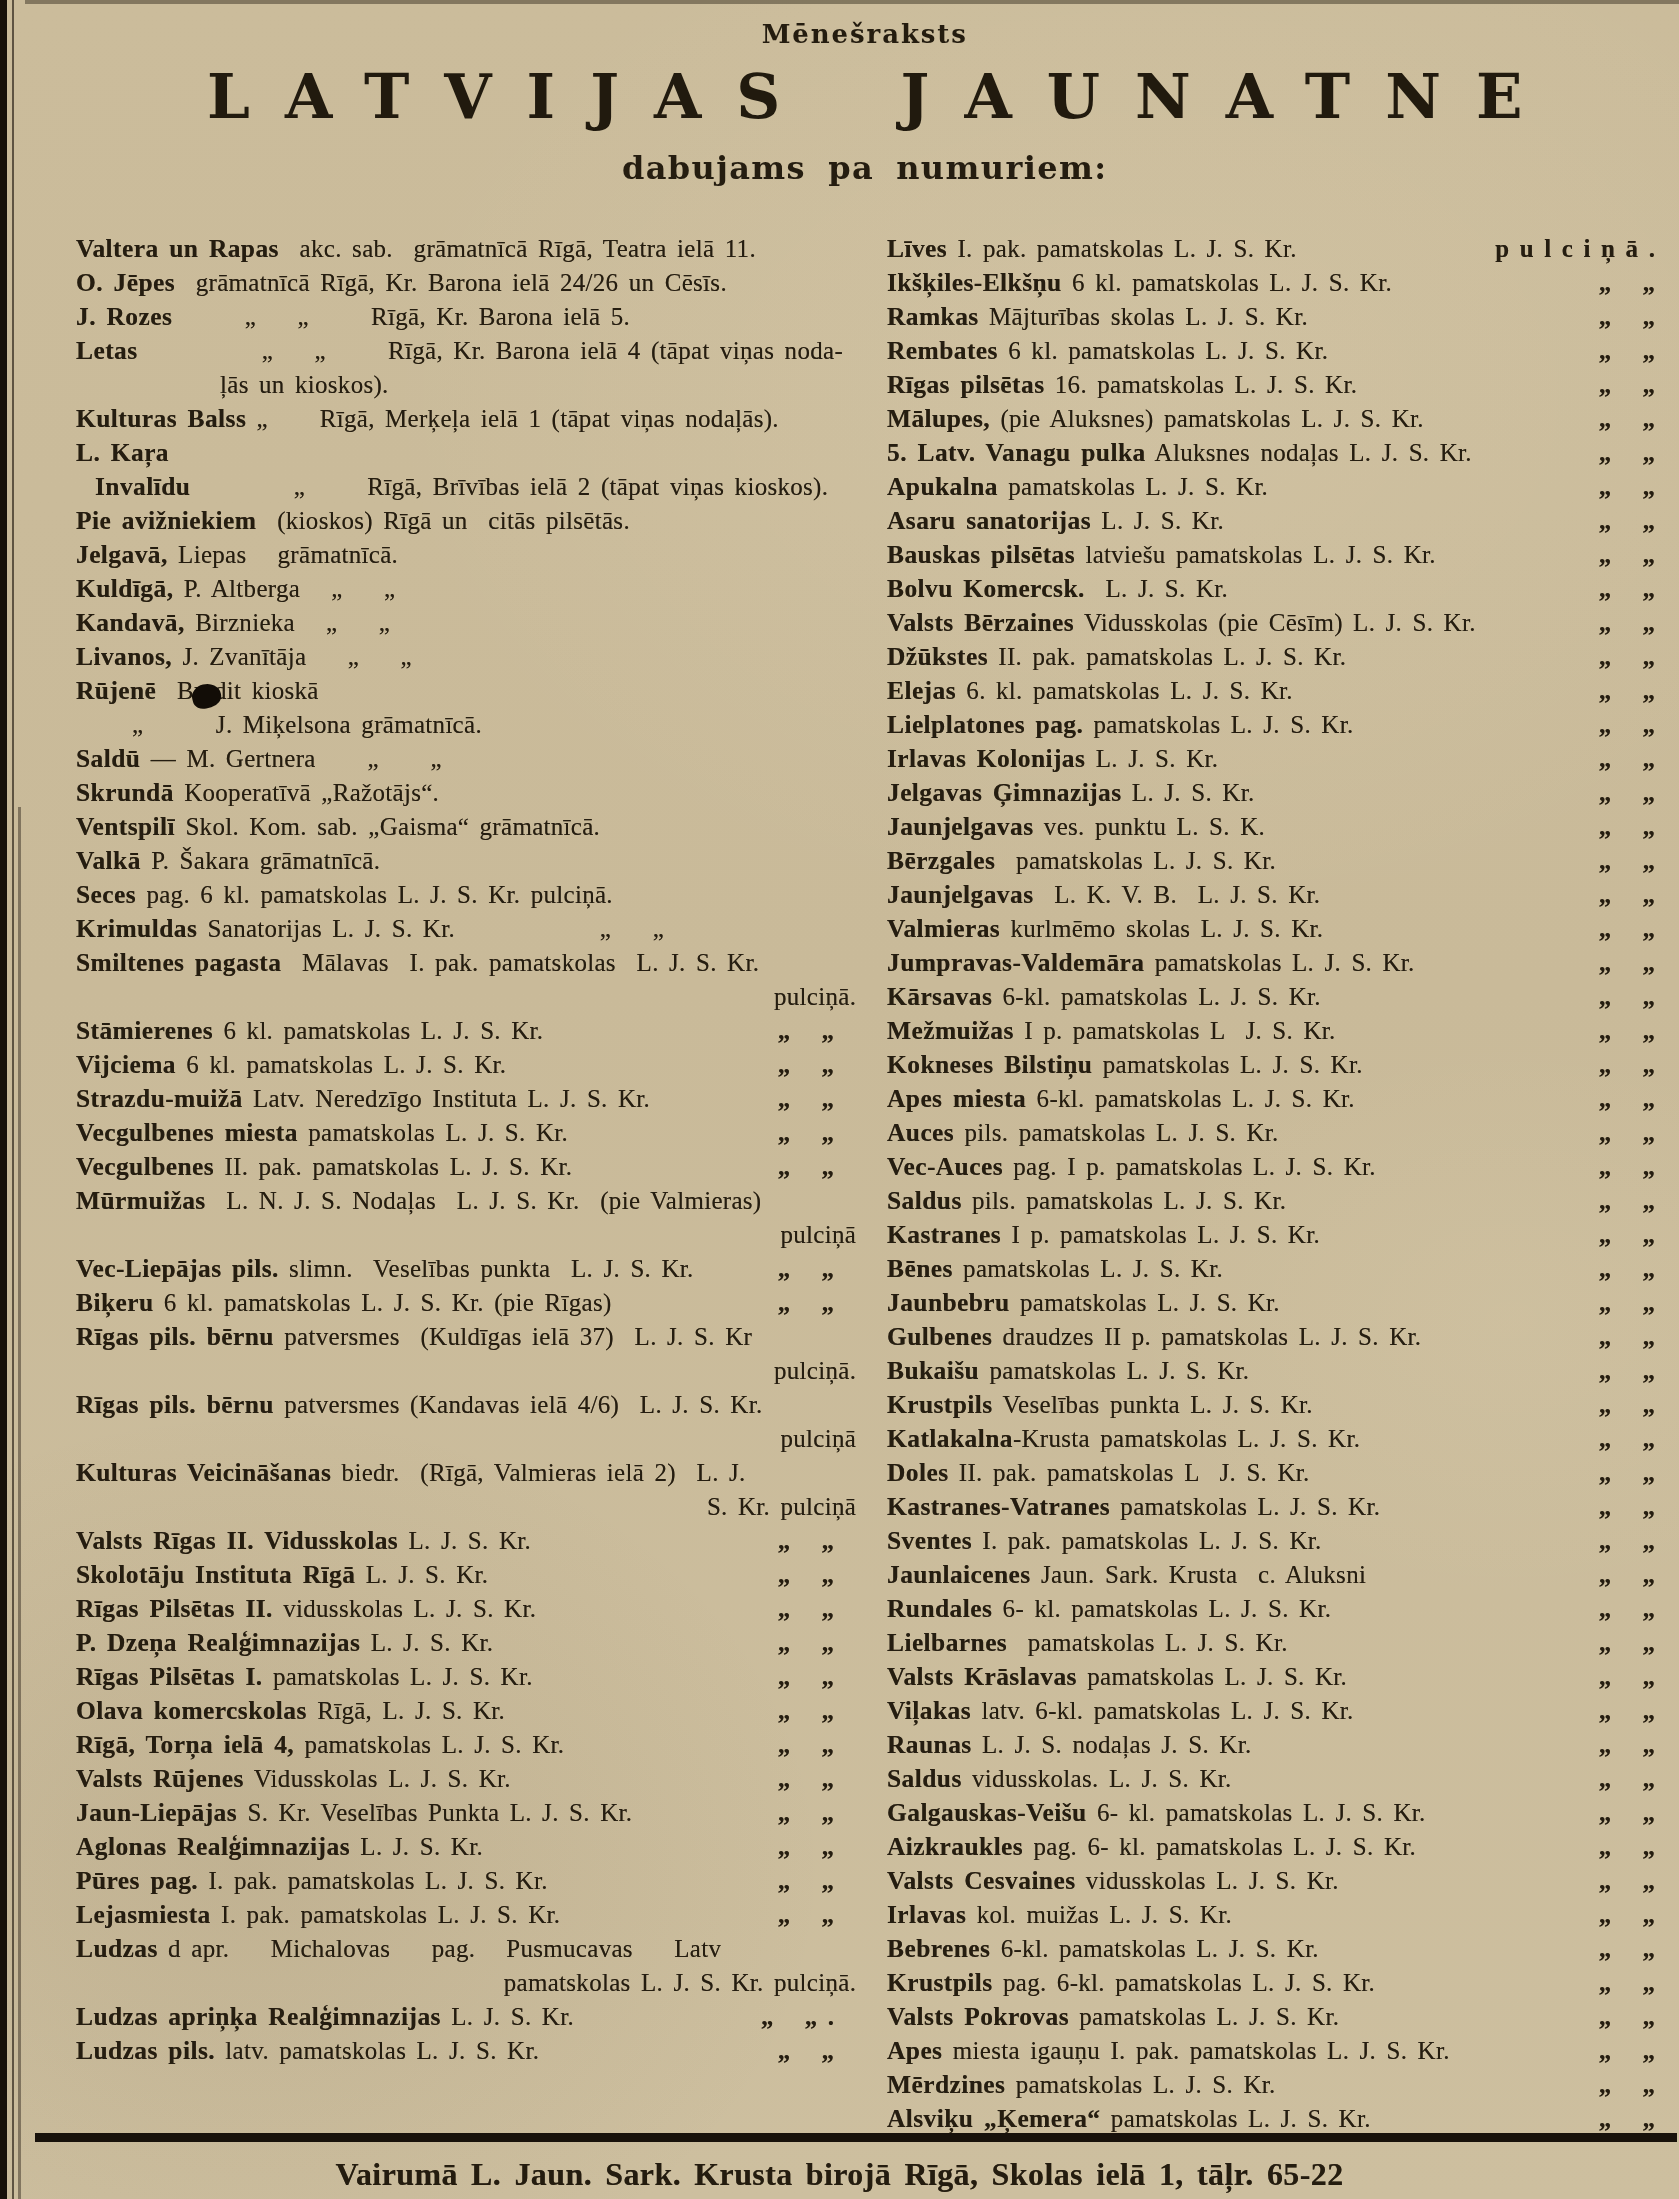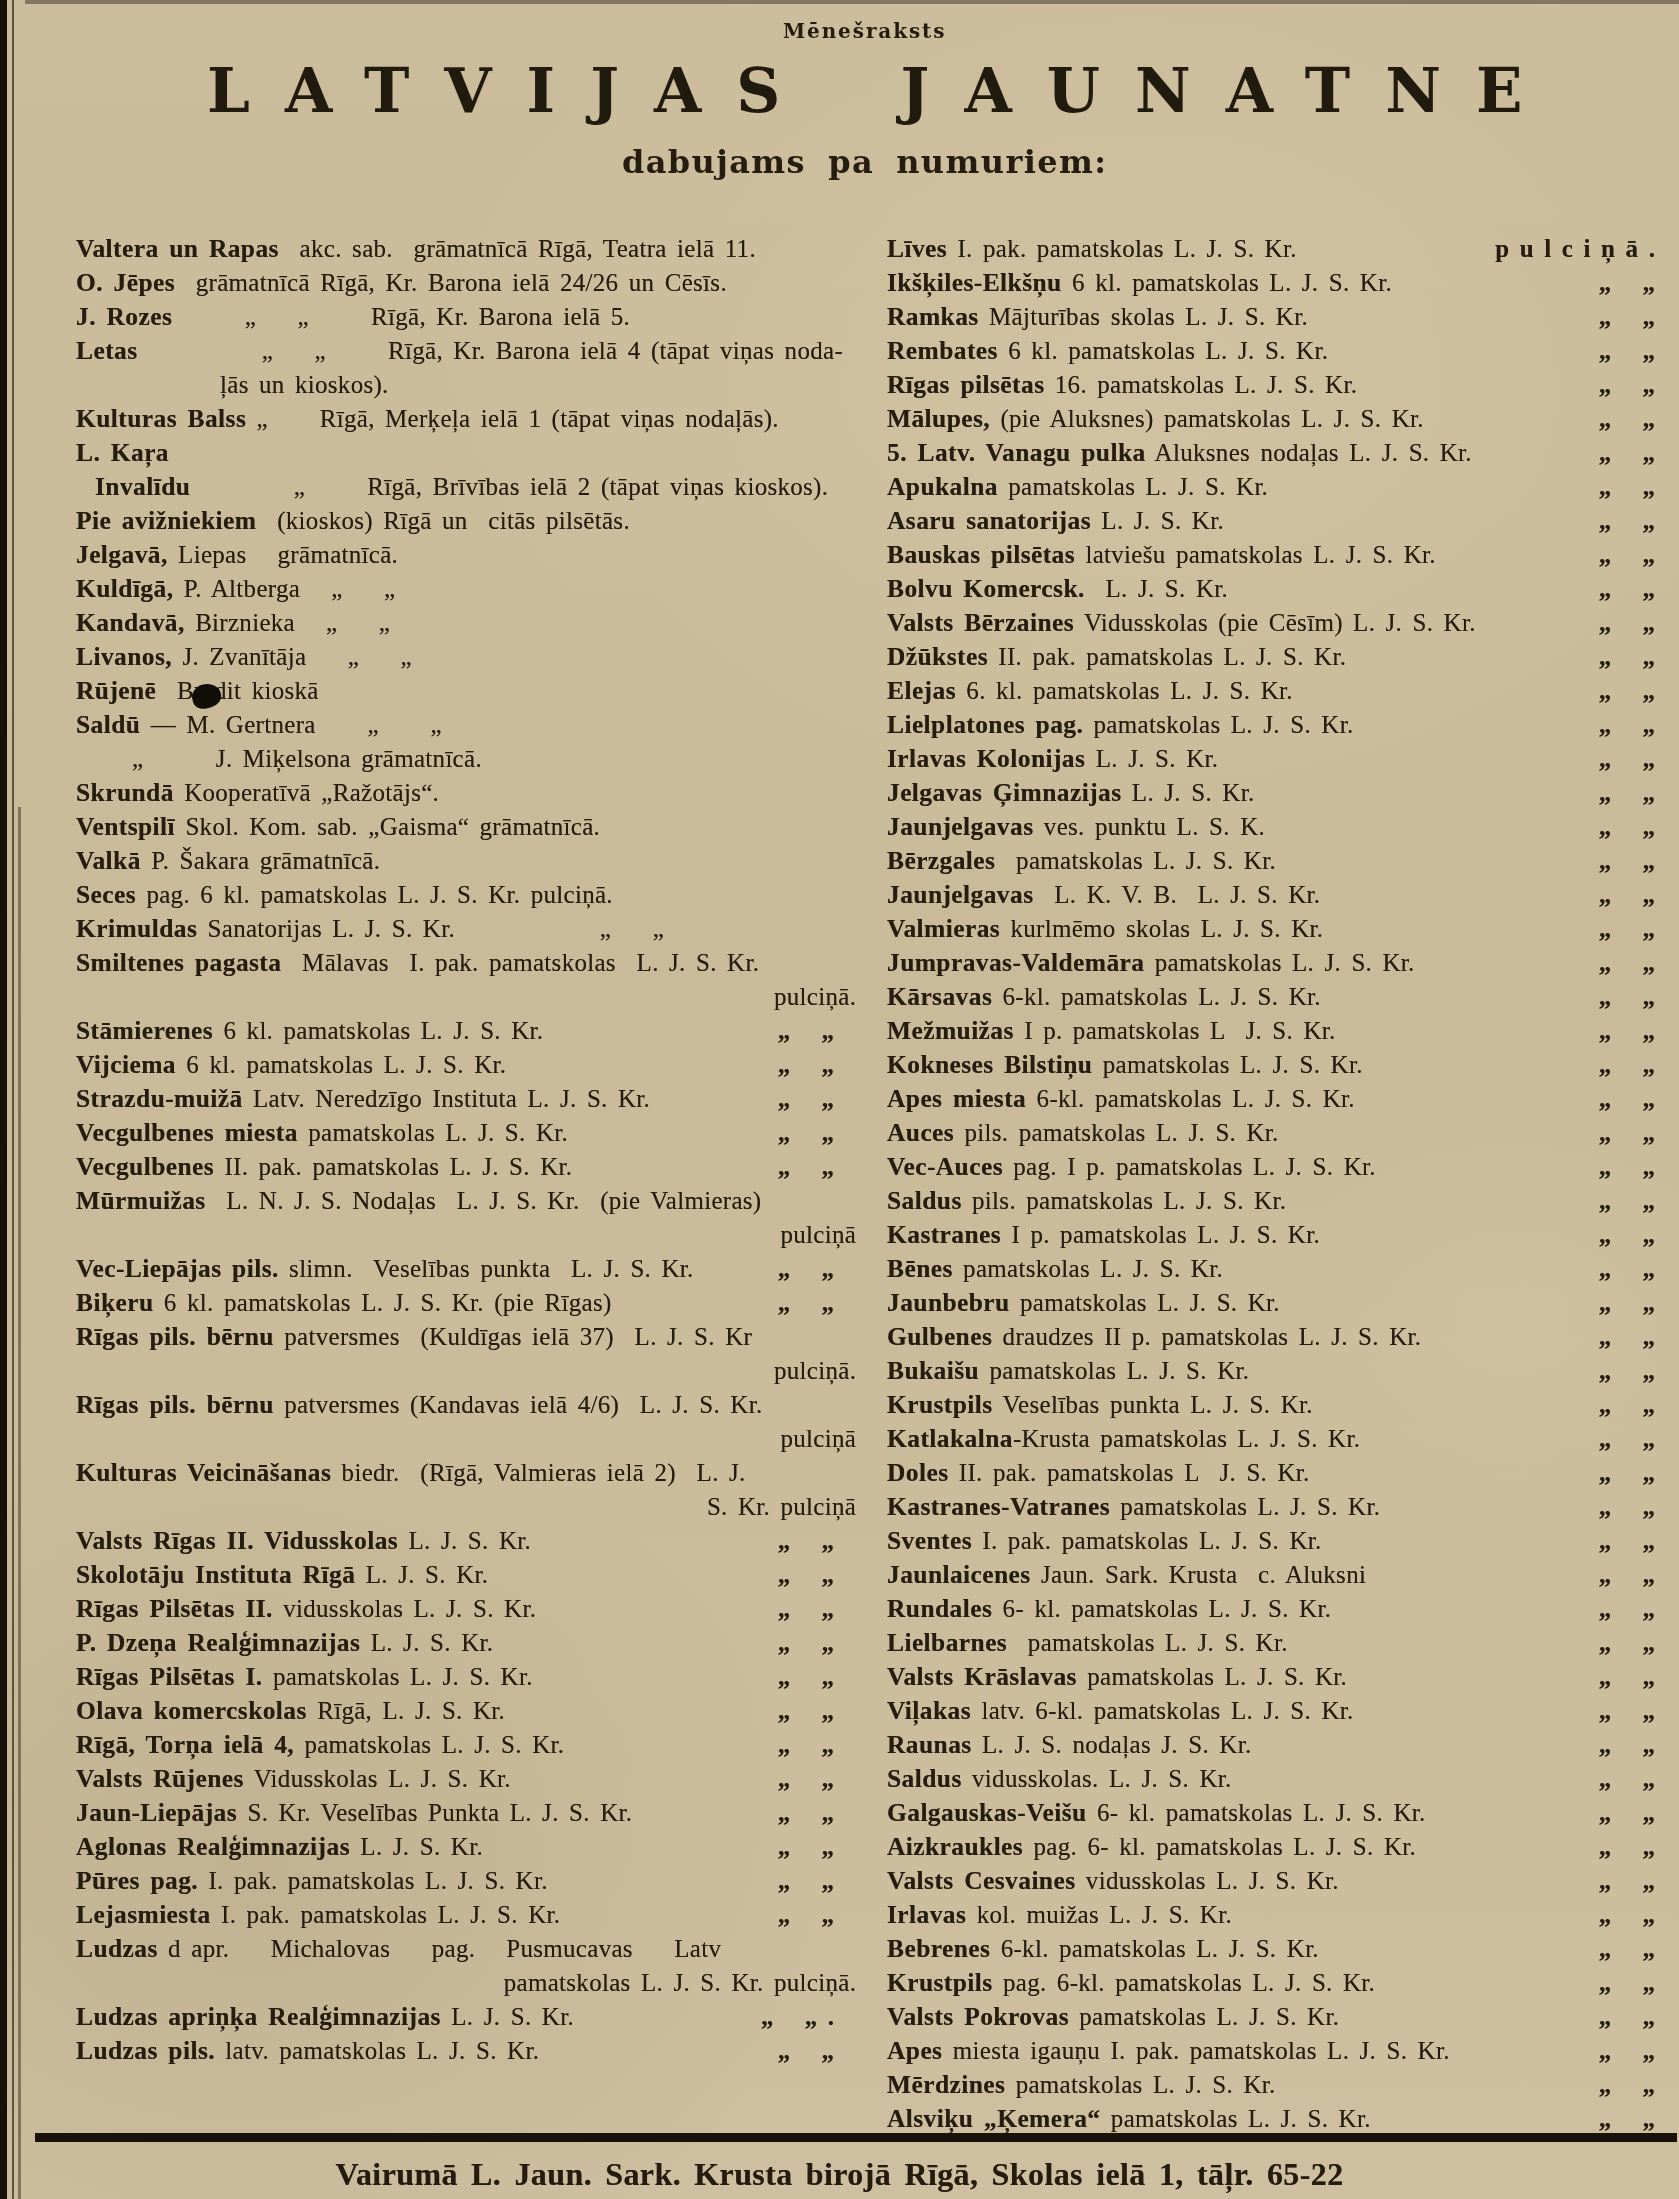--- a/index.html
+++ b/index.html
@@ -19,21 +19,21 @@
   }
   
   .edge-bar  { position:absolute; left:0; top:0; bottom:0; width:6.7px; background:#17110a; }
   .edge-thin { position:absolute; left:11.5px; top:0; bottom:0; width:2.9px; background:rgba(28,20,11,0.62); }
   .edge-thin2{ position:absolute; left:18px; top:807px; bottom:0; width:2.9px; background:rgba(28,20,11,0.42); }
   .top-line  { position:absolute; left:25px; right:0; top:0; height:3.8px; background:rgba(32,24,13,0.42); }
 
   header { position:absolute; top:19px; left:60px; right:9.6px; text-align:center; }
   .masthead {
     font-family:"DejaVu Serif", serif; font-weight:bold;
-    font-size:20px; letter-spacing:1.9px; color:#241c0f;
+    font-size:26px; letter-spacing:1.9px; color:#241c0f;
   }
   .title {
     font-family:"DejaVu Serif", serif; font-weight:bold;
     font-size:61px; letter-spacing:35px; margin-right:-35px;
     word-spacing:29px; margin-top:11.5px; margin-bottom:0;
     white-space:nowrap; color:#211a0e;
   }
   .subtitle {
     font-family:"DejaVu Serif", serif; font-weight:bold;
     font-size:32px; letter-spacing:1.4px; word-spacing:9.6px; margin-top:17.3px;
@@ -98,22 +98,22 @@
         <div class="row ind1"><span class="txt">ļās un kioskos).</span></div>
         <div class="row"><span class="lead">Kulturas Balss</span><span class="txt"> „     Rīgā, Merķeļa ielā 1 (tāpat viņas nodaļās).</span></div>
         <div class="row"><span class="lead">L. Kaŗa</span></div>
         <div class="row ind3"><span class="lead">Invalīdu</span><span class="txt">          „      Rīgā, Brīvības ielā 2 (tāpat viņas kioskos).</span></div>
         <div class="row"><span class="lead">Pie avižniekiem</span><span class="txt">  (kioskos) Rīgā un  citās pilsētās.</span></div>
         <div class="row"><span class="lead">Jelgavā,</span><span class="txt"> Liepas   grāmatnīcā.</span></div>
         <div class="row"><span class="lead">Kuldīgā,</span><span class="txt"> P. Altberga   „    „</span></div>
         <div class="row"><span class="lead">Kandavā,</span><span class="txt"> Birznieka   „    „</span></div>
         <div class="row"><span class="lead">Livanos,</span><span class="txt"> J. Zvanītāja    „    „</span></div>
         <div class="row"><span class="lead">Rūjenē</span><span class="txt">  Bredit kioskā</span></div>
+        <div class="row ind2"><span class="txt">„       J. Miķelsona grāmatnīcā.</span></div>
         <div class="row"><span class="lead">Saldū</span><span class="txt"> — M. Gertnera     „     „</span></div>
-        <div class="row ind2"><span class="txt">„       J. Miķelsona grāmatnīcā.</span></div>
         <div class="row"><span class="lead">Skrundā</span><span class="txt"> Kooperatīvā „Ražotājs“.</span></div>
         <div class="row"><span class="lead">Ventspilī</span><span class="txt"> Skol. Kom. sab. „Gaisma“ grāmatnīcā.</span></div>
         <div class="row"><span class="lead">Valkā</span><span class="txt"> P. Šakara grāmatnīcā.</span></div>
         <div class="row"><span class="lead">Seces</span><span class="txt"> pag. 6 kl. pamatskolas L. J. S. Kr. pulciņā.</span></div>
         <div class="row"><span class="lead">Krimuldas</span><span class="txt"> Sanatorijas L. J. S. Kr.              „    „</span></div>
         <div class="row"><span class="lead">Smiltenes pagasta</span><span class="txt">  Mālavas  I. pak. pamatskolas  L. J. S. Kr.</span></div>
         <div class="row cont"><span class="txt">pulciņā.</span></div>
         <div class="row"><span class="lead">Stāmierenes</span><span class="txt"> 6 kl. pamatskolas L. J. S. Kr.</span><span class="rmark">„ „</span></div>
         <div class="row"><span class="lead">Vijciema</span><span class="txt"> 6 kl. pamatskolas L. J. S. Kr.</span><span class="rmark">„ „</span></div>
         <div class="row"><span class="lead">Strazdu-muižā</span><span class="txt"> Latv. Neredzīgo Instituta L. J. S. Kr.</span><span class="rmark">„ „</span></div>

